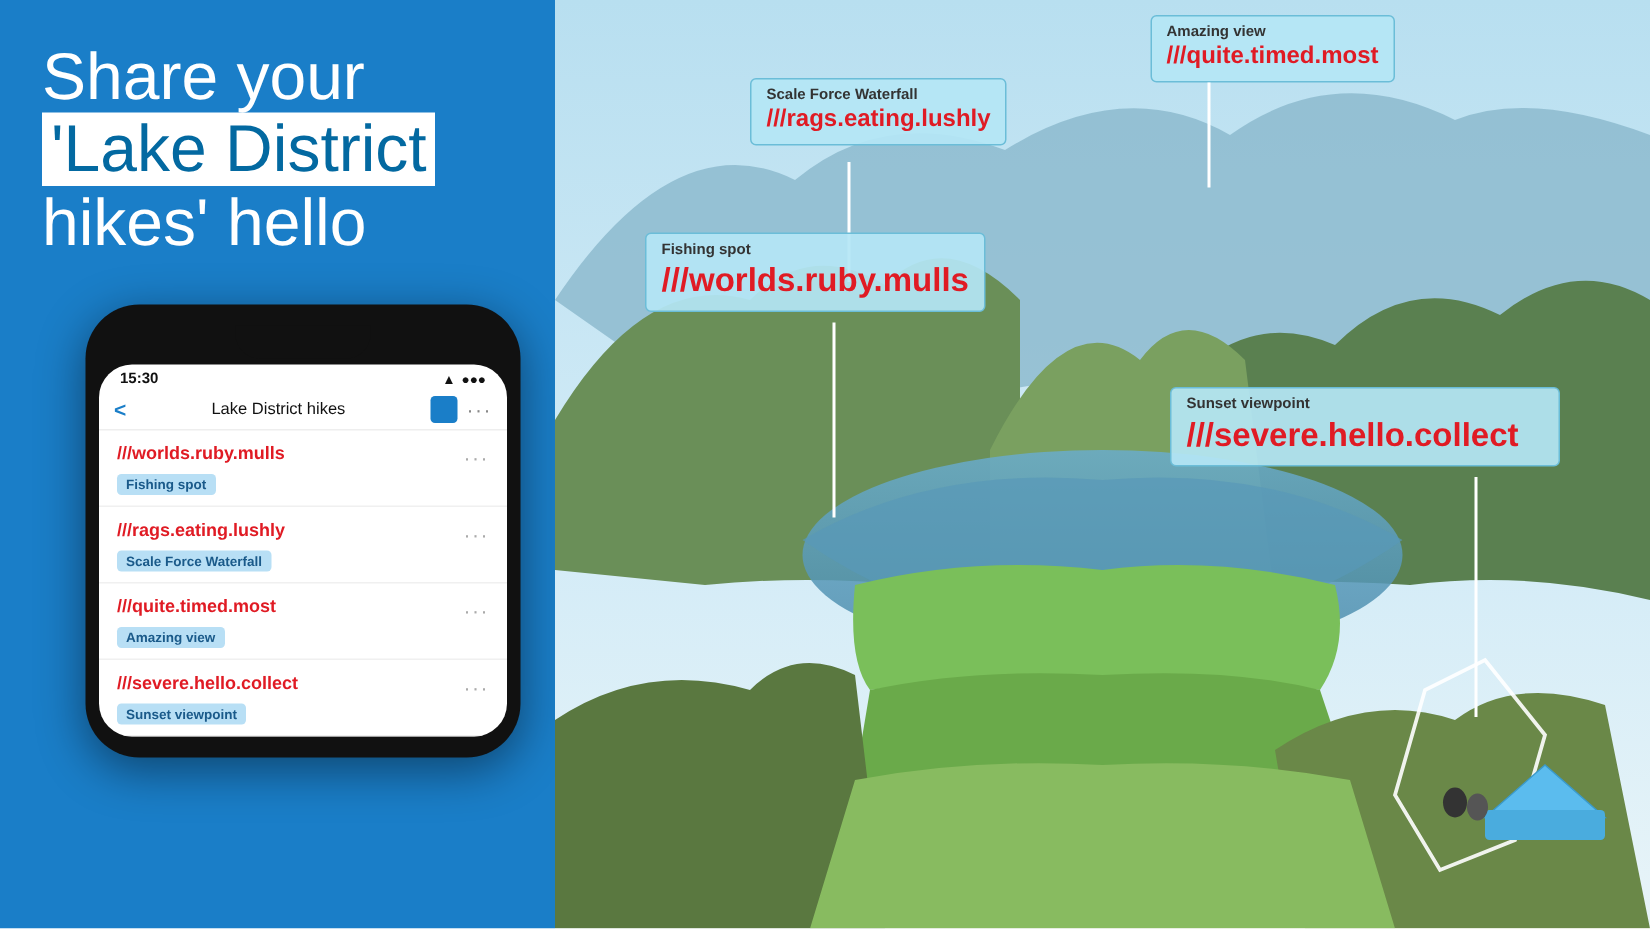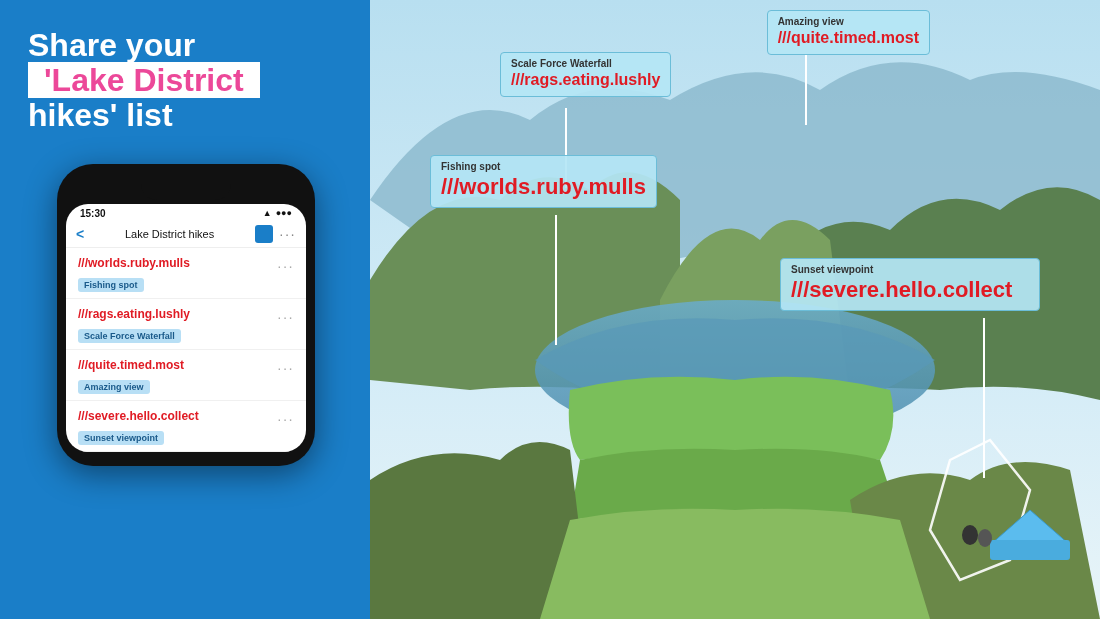--- a/index.html
+++ b/index.html
@@ -19,42 +19,42 @@
       flex-shrink: 0;
       display: flex;
       flex-direction: column;
       align-items: flex-start;
       padding: 28px 24px 20px 28px;
       position: relative;
     }
 
     .headline {
       color: #fff;
-      font-size: 32px;
-      font-weight: 700;
+      font-size: 44px;
+      font-weight: 400;
       line-height: 1.1;
       margin-bottom: 20px;
     }
     .headline .highlight {
       background: #fff;
-      color: #ec4899;
-      padding: 0 16px;
+      color: #0369a1;
+      padding: 0 6px;
       display: inline;
       font-style: normal;
     }
 
     
     .phone-wrapper {
       width: 260px;
       margin: 0 auto;
       margin-top: 10px;
       position: relative;
     }
     .phone {
-      width: 258px;
+      width: 290px;
       background: #111;
       border-radius: 36px;
       padding: 14px 4px 14px 4px;
       box-shadow: 0 8px 32px rgba(0,0,0,0.45);
       position: relative;
     }
     .phone-notch {
       width: 90px;
       height: 22px;
       background: #111;
@@ -220,21 +220,21 @@
     
     .callout-4 { top: 258px; right: 60px; }
   </style>
 </head>
 <body>
 
 <div class="left-panel">
   <div class="headline">
     <span>Share your</span><br>
     <span class="highlight"><span>'Lake District</span></span><br>
-    <span>hikes' list</span>
+    <span>hikes' hello</span>
   </div>
 
   <div class="phone-wrapper">
     <div class="phone">
       <div class="phone-notch"></div>
       <div class="phone-screen">
 
         <div class="phone-status-bar">
           <span>15:30</span>
           <div class="status-icons">

